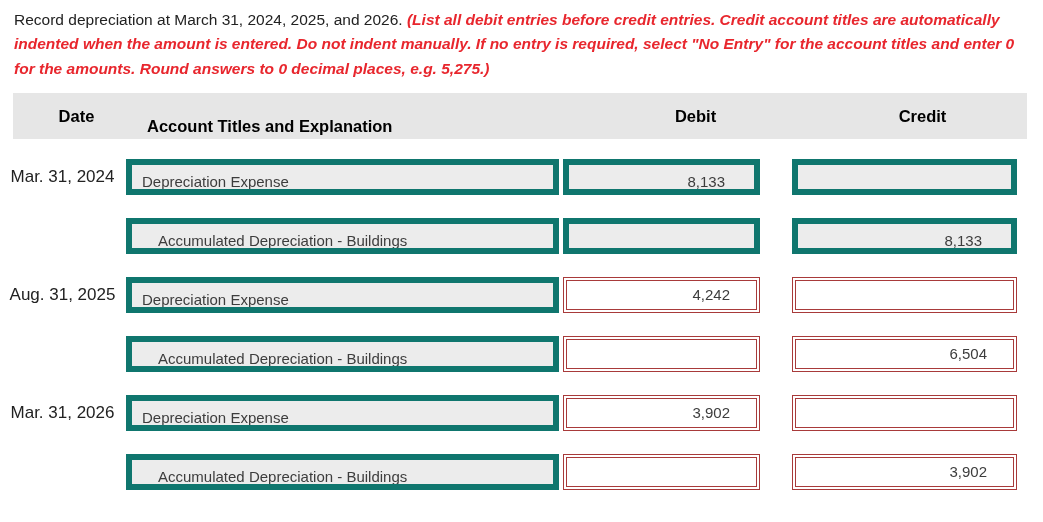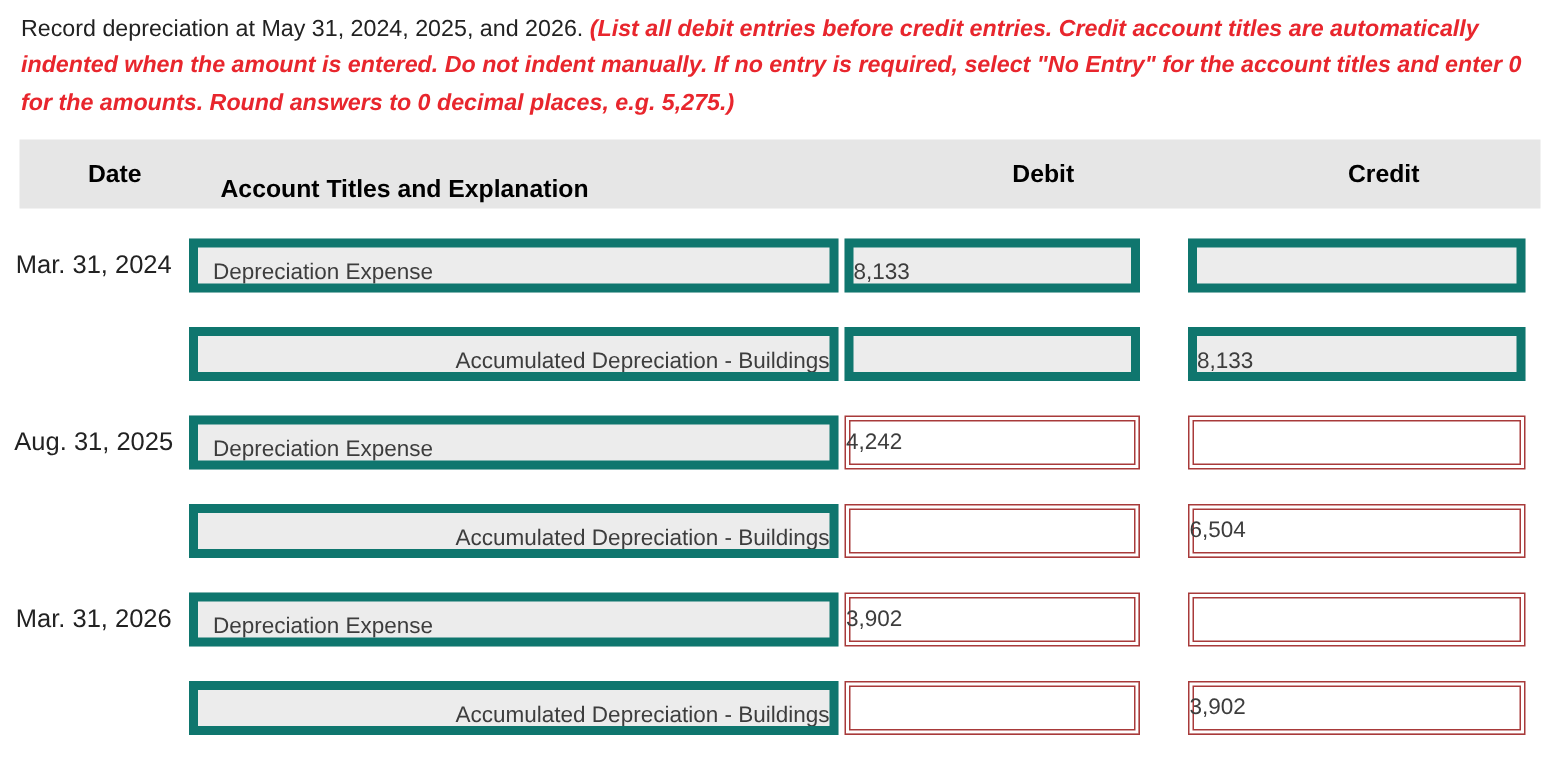--- a/index.html
+++ b/index.html
@@ -90,42 +90,41 @@
     white-space: nowrap;
     overflow: hidden;
   }
   .field.acct {
     width: 433px;
     padding-left: 10px;
     text-align: left;
   }
   .field.acct.indent {
     padding-left: 26px;
-    text-align: right;
   }
   .field.amount {
     width: 197px;
-    padding-right: 11px;
-    text-align: left;
+    padding-right: 29px;
+    text-align: right;
   }
   .debit-cell .field.amount { margin-left: 4px; }
   .credit-cell .field.amount { width: 225px; margin-left: 2px; }
 
   
   .field.wrong {
     background: #ffffff;
     border: 1px solid #a83a3a;
     box-shadow: inset 0 0 0 2px #ffffff, inset 0 0 0 3px #a83a3a;
   }
 </style>
 </head>
 <body>
 
 <div id="instructions">
-  <span class="lead">Record depreciation at May 31, 2024, 2025, and 2026.</span>
+  <span class="lead">Record depreciation at March 31, 2024, 2025, and 2026.</span>
   <span class="note">(List all debit entries before credit entries. Credit account titles are automatically indented when the amount is entered. Do not indent manually. If no entry is required, select "No Entry" for the account titles and enter 0 for the amounts. Round answers to 0 decimal places, e.g. 5,275.)</span>
 </div>
 
 <div id="journal">
 
   <div class="jt-head">
     <div class="col-date">Date</div>
     <div class="col-acct">Account Titles and Explanation</div>
     <div class="col-debit">Debit</div>
     <div class="col-credit">Credit</div>

